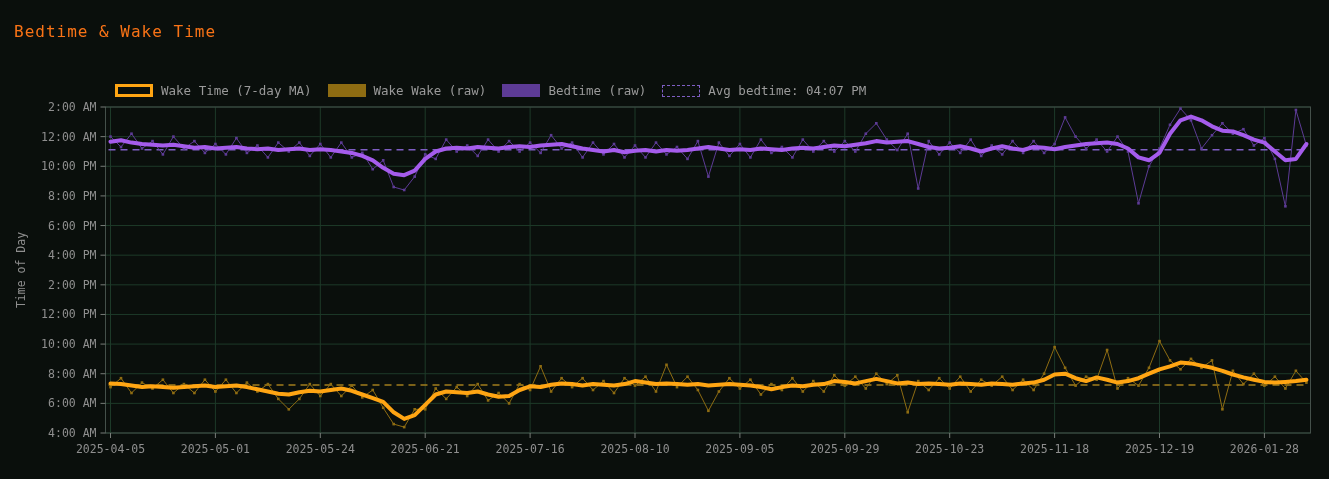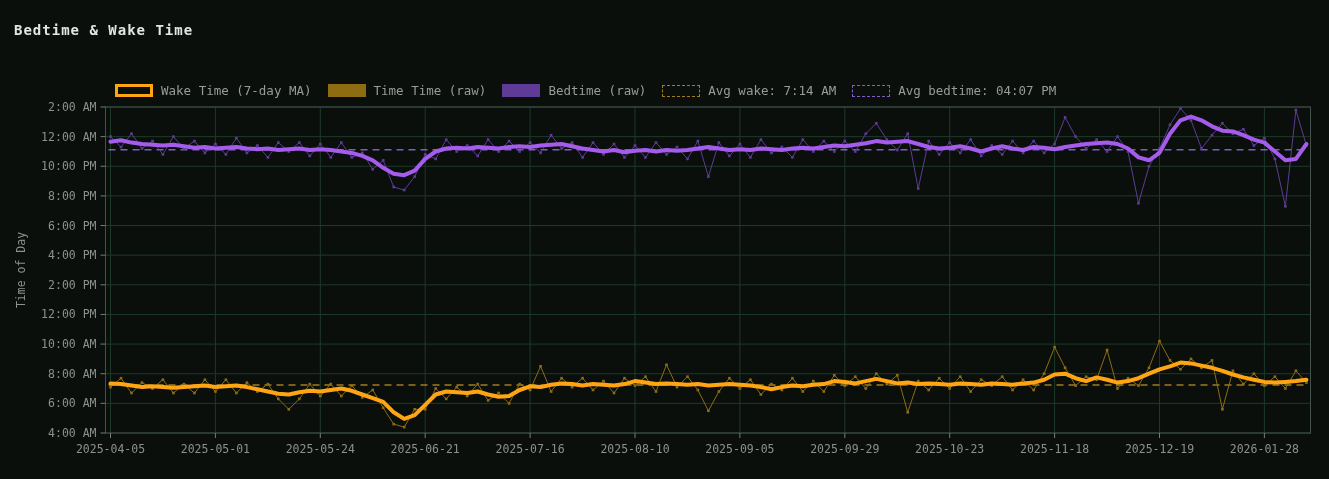--- a/index.html
+++ b/index.html
@@ -1,44 +1,40 @@
 <!DOCTYPE html>
 <html><head>
 <meta charset="utf-8">
 <style>
   html,body{margin:0;padding:0;background:#0a0f0c;width:1329px;height:479px;overflow:hidden;}
   body{font-family:"DejaVu Sans Mono","Liberation Mono",monospace;position:relative;}
-  .title{position:absolute;left:14px;top:22px;font-size:14px;font-weight:bold;letter-spacing:1px;color:#e5e5e5;}
+  .title{position:absolute;left:14px;top:22px;font-size:16px;font-weight:normal;letter-spacing:1px;color:#f97316;}
   .legend{position:absolute;top:83px;left:115px;width:895px;display:flex;align-items:center;gap:16px;white-space:nowrap;}
   .legend-item{display:flex;align-items:center;gap:8px;}
   .legend-label{font-size:12.5px;color:#9a9a9a;}
   .sw{width:38px;height:13px;box-sizing:border-box;flex:0 0 auto;}
   svg{position:absolute;left:0;top:0;}
   text{font-family:"DejaVu Sans Mono","Liberation Mono",monospace;}
 </style>
 </head>
 <body>
 
 <div class="title">Bedtime &amp; Wake Time</div>
 <div class="legend">
     <span class="legend-item">
       <span class="sw" style="border: 3.5px solid rgb(255, 165, 19);"></span>
       <span class="legend-label">Wake Time (7-day MA)</span>
     </span>
     <span class="legend-item">
       <span class="sw" style="background: rgb(142, 108, 18);"></span>
-      <span class="legend-label">Time Time (raw)</span>
+      <span class="legend-label">Wake Wake (raw)</span>
     </span>
     <span class="legend-item">
       <span class="sw" style="background: rgb(93, 59, 150);"></span>
       <span class="legend-label">Bedtime (raw)</span>
-    </span>
-    <span class="legend-item">
-      <span class="sw" style="border: 1.6px dashed rgb(161, 125, 29); height: 12px;"></span>
-      <span class="legend-label">Avg wake: 7:14 AM</span>
     </span>
     <span class="legend-item">
       <span class="sw" style="border: 1.6px dashed rgb(126, 94, 196); height: 12px;"></span>
       <span class="legend-label">Avg bedtime: 04:07 PM</span>
     </span>
   </div>
 <svg width="1329" height="479" viewBox="0 0 1329 479">
     <g>
       <line x1="105.5" x2="1310.5" y1="107" y2="107" stroke="#1d3a29" stroke-width="1"></line>
       <line x1="105.5" x2="1310.5" y1="136.63636363636363" y2="136.63636363636363" stroke="#1d3a29" stroke-width="1"></line>

